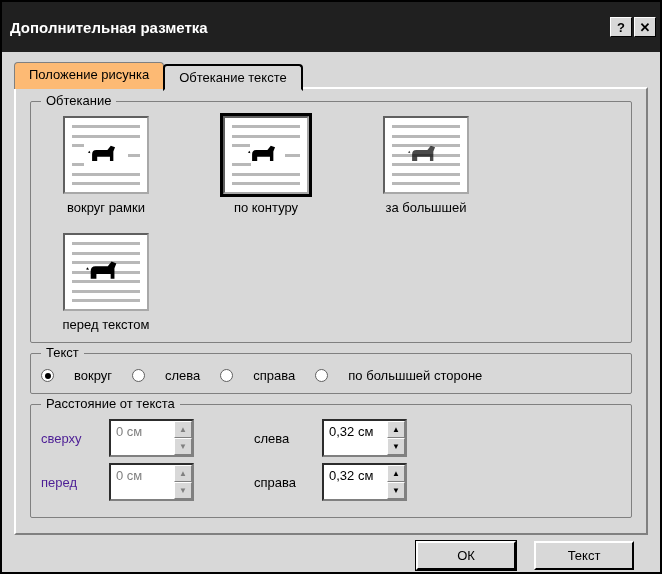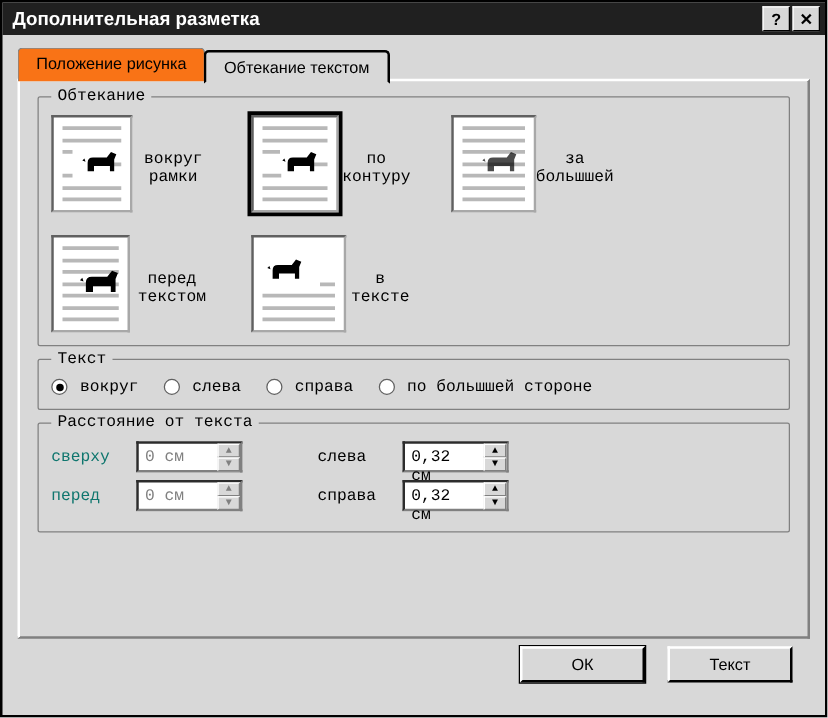--- a/index.html
+++ b/index.html
@@ -15,21 +15,21 @@
     background: #d8d8d8;
     border: 2px solid #000;
     display: flex;
     flex-direction: column;
   }
   .titlebar {
     background: #202020;
     color: #fff;
     display: flex;
     align-items: center;
-    padding: 3px 4px;
+    padding: 15px 4px;
     font-weight: bold;
     font-size: 15px;
   }
   .title-text { flex: 1; padding-left: 4px; }
   .titlebtn {
     width: 22px; height: 20px;
     background: #d8d8d8;
     border: 1px solid #000;
     border-top-color:#fff; border-left-color:#fff;
     margin-left: 2px;
@@ -42,21 +42,21 @@
     padding: 10px 12px 12px 12px;
     position:relative;
   }
   .tabs {
     display:flex;
     position:relative;
     z-index:2;
   }
   .tab {
     padding: 4px 14px;
-    background:#f97316;
+    background:#fdba74;
     border:1px solid #808080;
     border-bottom:none;
     border-top-left-radius:4px;
     border-top-right-radius:4px;
     margin-right:-1px;
     cursor:pointer;
   }
   .tab.active {
     background:#d8d8d8;
     border:2px solid #000;
@@ -67,21 +67,20 @@
   }
   .tabpanel {
     border:2px solid #808080;
     border-top-color:#fff;
     border-left-color:#fff;
     padding:12px 14px 14px 14px;
     margin-top:-2px;
     height:448px;
     position:relative;
     z-index:1;
-    font-family:Liberation Mono, monospace;
   }
   .frame {
     border:1px solid #808080;
     border-radius:2px;
     padding:14px 10px 10px 10px;
     margin-bottom:10px;
     position:relative;
   }
   .frame-label {
     position:absolute;
@@ -91,21 +90,21 @@
     padding:0 5px;
   }
   .wrap-grid {
     display:flex;
     flex-wrap:wrap;
     gap:18px 30px;
   }
   .wrap-opt {
     width:130px;
     display:flex;
-    flex-direction:row;
+    flex-direction:column;
     align-items:center;
     cursor:pointer;
   }
   .wrap-icon {
     width:86px; height:78px;
     background:#fff;
     border:2px solid #a8a8a8;
     border-top-color:#606060; border-left-color:#606060;
     padding:7px;
     position:relative;
@@ -116,37 +115,37 @@
   .wrap-lines {
     position:absolute; inset:7px;
     display:flex; flex-direction:column; justify-content:space-between;
   }
   .ln { height:3px; background:#b8b8b8; }
   .dog {
     position:absolute;
   }
   .wrap-label { margin-top:6px; text-align:center; }
   .radios { display:flex; gap:20px; align-items:center; }
-  .radio { display:flex; align-items:center; gap:10px; cursor:pointer; }
+  .radio { display:flex; align-items:center; gap:20px; cursor:pointer; }
   .radio-dot {
     width:13px; height:13px; border-radius:50%;
     background:#fff; border:1px solid #606060;
     display:inline-flex; align-items:center; justify-content:center;
   }
   .radio.checked .radio-dot::after{
     content:''; width:6px; height:6px; background:#000; border-radius:50%;
   }
   .dist-row { display:flex; align-items:center; margin-bottom:6px; gap:8px;}
   .dlabel { width:60px; }
-  .dlabel.disabled { color:#0f766e; }
+  .dlabel.disabled { color:#4c1d95; }
   .spinner {
     display:flex; align-items:stretch;
     border:2px inset #808080;
     background:#fff;
-    height:25px; width:85px;
+    height:38px; width:85px;
   }
   .spinner.disabled { color:#808080; }
   .spinner-val { flex:1; padding:3px 5px; font-size:13px; }
   .spinbtns { width:18px; display:flex; flex-direction:column; }
   .sbtn { flex:1; background:#d8d8d8; border:1px solid #808080; border-top-color:#fff; border-left-color:#fff; font-size:8px; display:flex; align-items:center; justify-content:center; cursor:pointer;}
   .buttons { display:flex; justify-content:flex-end; gap:18px; padding:6px 14px 0 0; }
   .btn {
     min-width:100px; padding:5px 18px;
     background:#d8d8d8;
     border:2px solid #000;
@@ -162,21 +161,21 @@
 <div class="dialog">
   <div class="titlebar">
     <span class="title-text">Дополнительная разметка</span>
     <div class="titlebtn">?</div>
     <div class="titlebtn">✕</div>
   </div>
 
   <div class="body">
     <div class="tabs">
       <div class="tab">Положение рисунка</div>
-      <div class="tab active">Обтекание текстом</div>
+      <div class="tab active">Обтекание тексте</div>
     </div>
 
     <div class="tabpanel">
 
       <div class="frame">
         <span class="frame-label">Обтекание</span>
         <div class="wrap-grid">
 
           <div class="wrap-opt">
             <div class="wrap-icon">
@@ -245,37 +244,20 @@
                   <div class="ln"></div>
                   <div class="ln"></div>
                 </div>
               <svg class="dog" viewBox="0 0 40 30" width="38" height="30" style="left:20px;top:22px">
                   <path d="M6 22 L6 14 Q6 9 11 9 L24 9 L28 4 L33 6 L31 11 L31 22 L27 22 L27 17 L12 17 L12 22 Z M4 13 L1 12 L3 10 Z" fill="#000"></path>
                 </svg>
             </div>
             <span class="wrap-label"><span>перед текстом</span></span>
           </div>
 
-          <div class="wrap-opt">
-            <div class="wrap-icon">
-              <div class="wrap-lines">
-                  <div class="ln" style="visibility:hidden"></div>
-                  <div class="ln" style="visibility:hidden"></div>
-                  <div class="ln" style="visibility:hidden"></div>
-                  <div class="ln" style="width:22%;margin-left:auto"></div>
-                  <div class="ln"></div>
-                  <div class="ln"></div>
-                  <div class="ln"></div>
-                </div>
-              <svg class="dog" viewBox="0 0 40 30" width="34" height="26" style="left:10px;top:14px">
-                  <path d="M6 22 L6 14 Q6 9 11 9 L24 9 L28 4 L33 6 L31 11 L31 22 L27 22 L27 17 L12 17 L12 22 Z M4 13 L1 12 L3 10 Z" fill="#000"></path>
-                </svg>
-            </div>
-            <span class="wrap-label"><span>в тексте</span></span>
-          </div>
 
         </div>
       </div>
 
       <div class="frame">
         <span class="frame-label">Текст</span>
         <div class="radios">
           <div class="radio checked">
               <span class="radio-dot"></span>
               <span>вокруг</span>

